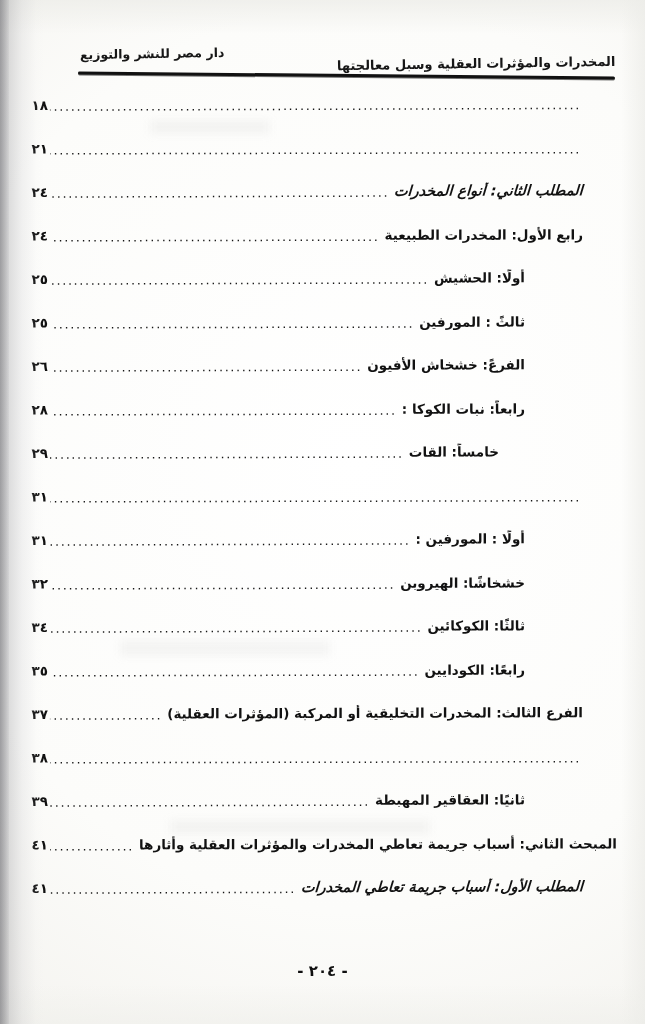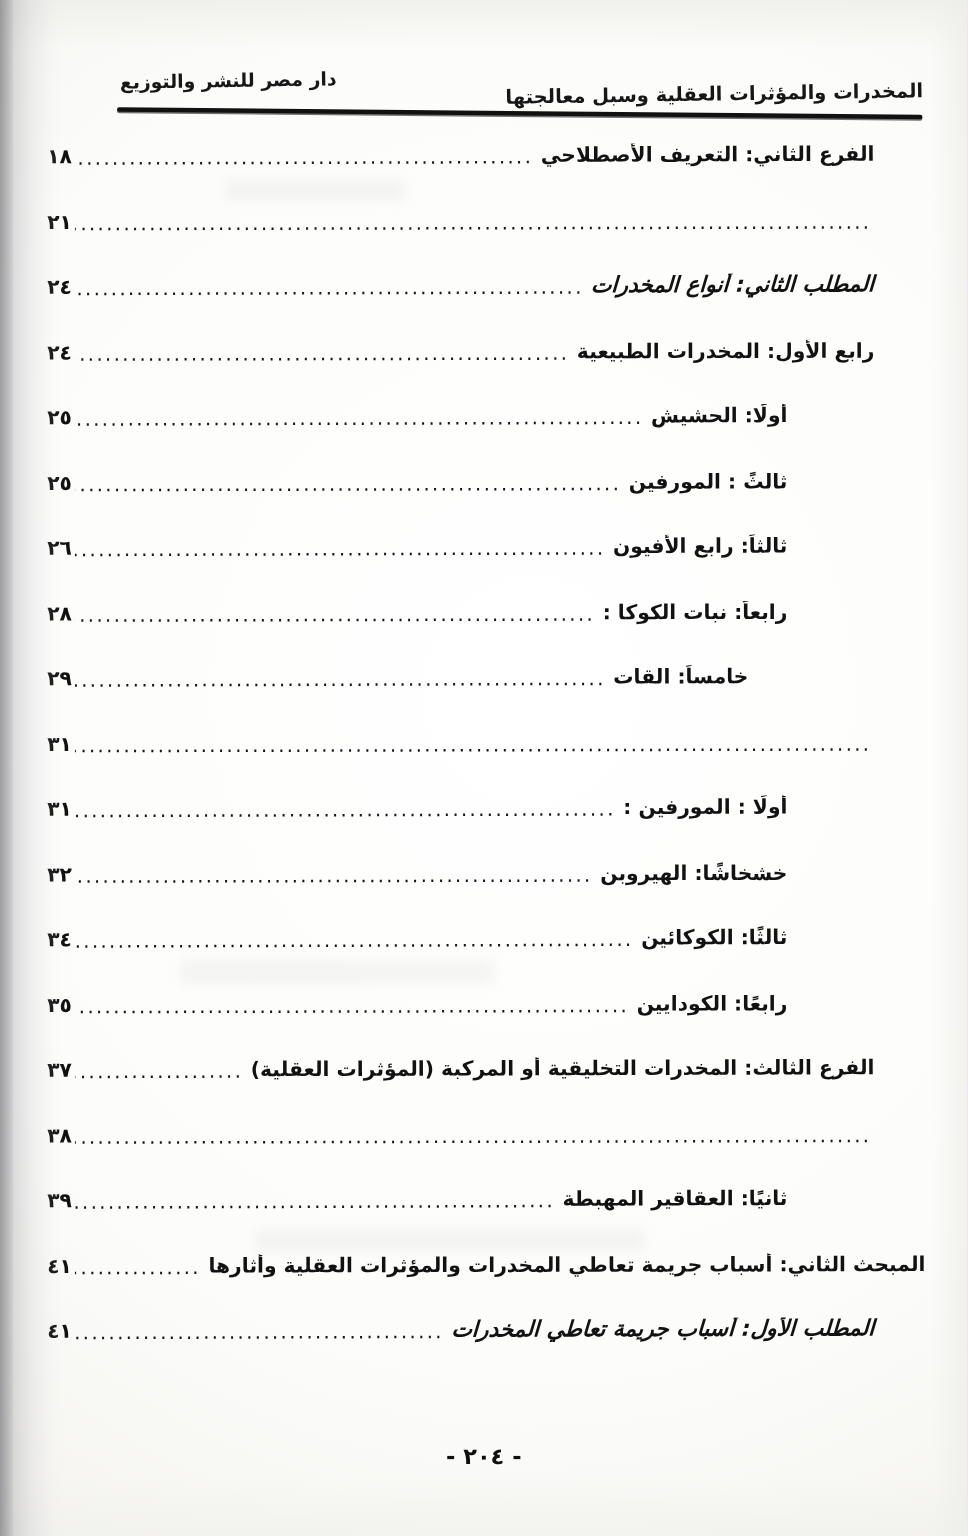--- a/index.html
+++ b/index.html
@@ -6,21 +6,21 @@
   html, body {
     margin: 0;
     padding: 0;
     background: #ffffff;
   }
   #page {
     position: relative;
     width: 645px;
     height: 1024px;
     overflow: hidden;
-    background: #f9a8d4;
+    background: #15803d;
     font-family: "DejaVu Sans", "Liberation Sans", sans-serif;
     color: #141414;
   }
 
   
   .paper-base {
     position: absolute;
     inset: 0;
     background:
       radial-gradient(ellipse 120% 80% at 55% 45%, #ffffff 0%, #fcfcfa 55%, #f4f3ef 85%, #ecebe6 100%);
@@ -192,21 +192,20 @@
   <div class="smudge" style="left:170px; top:820px; width:260px; height:14px;"></div>
 
   <div class="running-head">
     <div class="head-left">دار مصر للنشر والتوزيع</div>
     <div class="head-right">المخدرات والمؤثرات العقلية  وسبل معالجتها</div>
     <div class="head-rule"></div>
   </div>
 
   <div class="toc" id="toc-list">
       <div class="toc-row level-indent-1">
-        <span class="entry-title">الفرع الثاني: التعريف الأصطلاحي</span>
         <span class="leader">.........................................................................................................</span>
         <span class="page-num">١٨</span>
       </div>
       <div class="toc-row level-indent-1">
         <span class="leader">.........................................................................................................</span>
         <span class="page-num">٢١</span>
       </div>
       <div class="toc-row level-indent-1 italic">
         <span class="entry-title">المطلب الثاني: أنواع المخدرات</span>
         <span class="leader">.........................................................................................................</span>
@@ -221,21 +220,21 @@
         <span class="entry-title">أولًا: الحشيش</span>
         <span class="leader">.........................................................................................................</span>
         <span class="page-num">٢٥</span>
       </div>
       <div class="toc-row level-indent-2">
         <span class="entry-title">ثالثً : المورفين</span>
         <span class="leader">.........................................................................................................</span>
         <span class="page-num">٢٥</span>
       </div>
       <div class="toc-row level-indent-2">
-        <span class="entry-title">ثالثاً: رابع الأفيون</span>
+        <span class="entry-title">الفرعً: خشخاش الأفيون</span>
         <span class="leader">.........................................................................................................</span>
         <span class="page-num">٢٦</span>
       </div>
       <div class="toc-row level-indent-2">
         <span class="entry-title">رابعاً: نبات الكوكا :</span>
         <span class="leader">.........................................................................................................</span>
         <span class="page-num">٢٨</span>
       </div>
       <div class="toc-row level-indent-3">
         <span class="entry-title">خامساً: القات</span>

